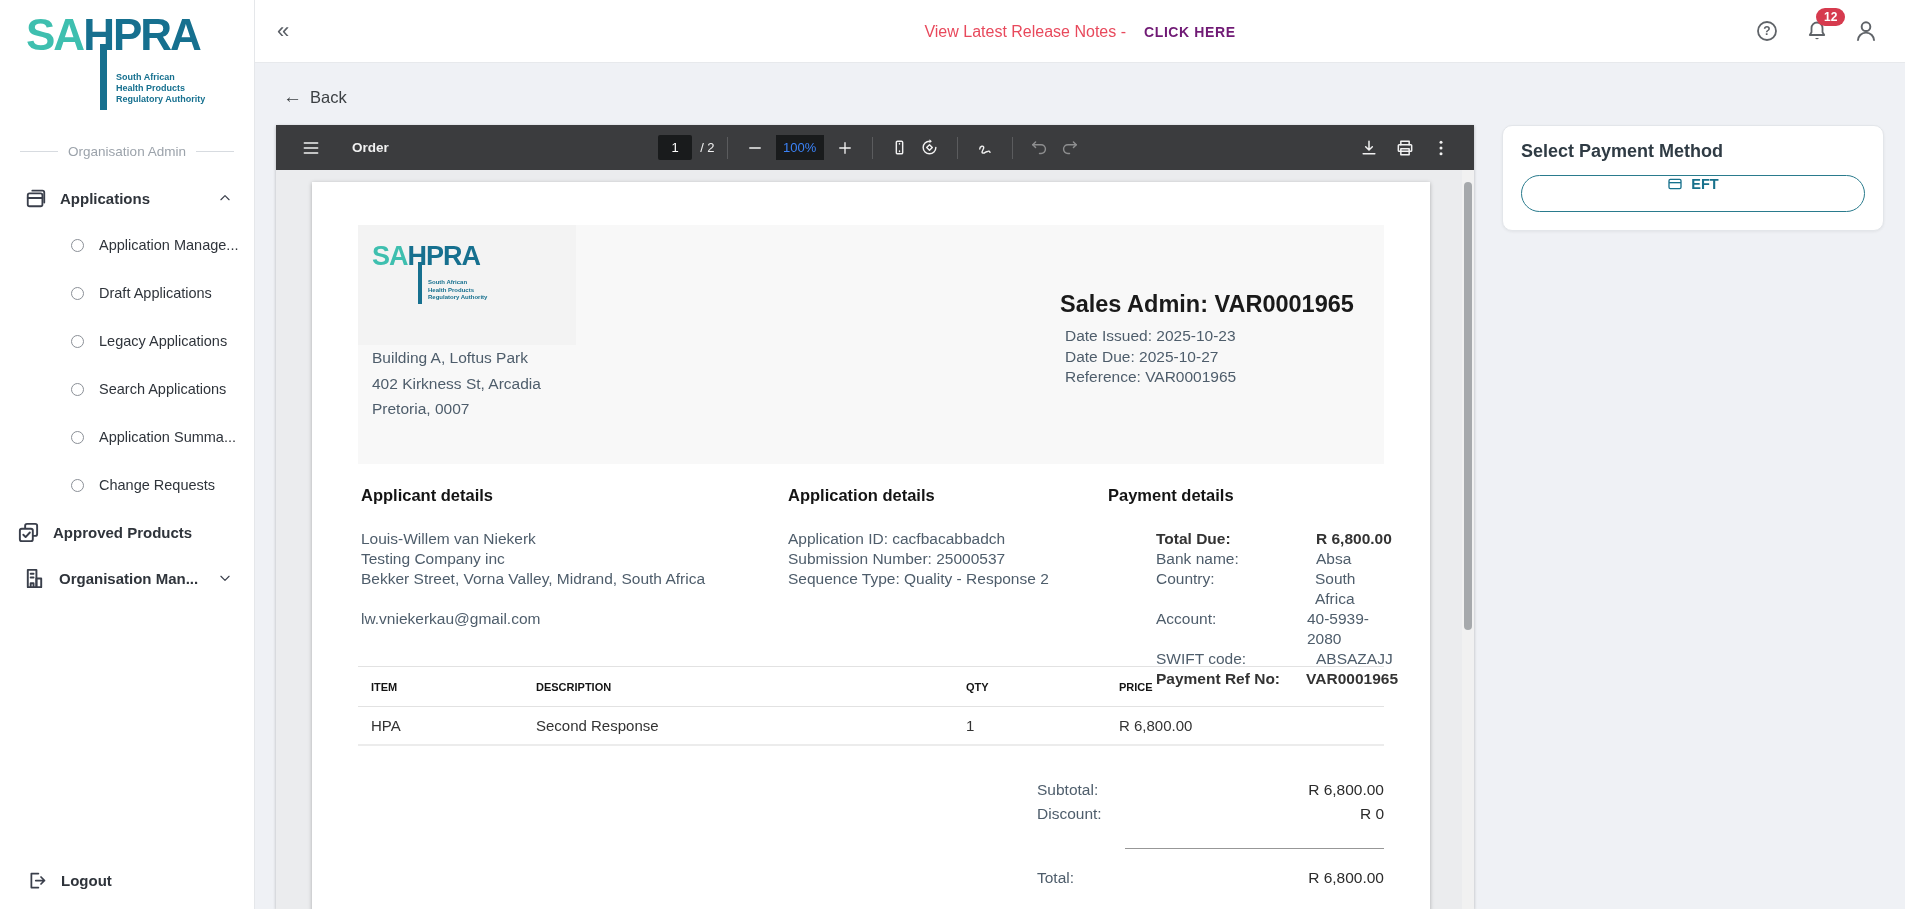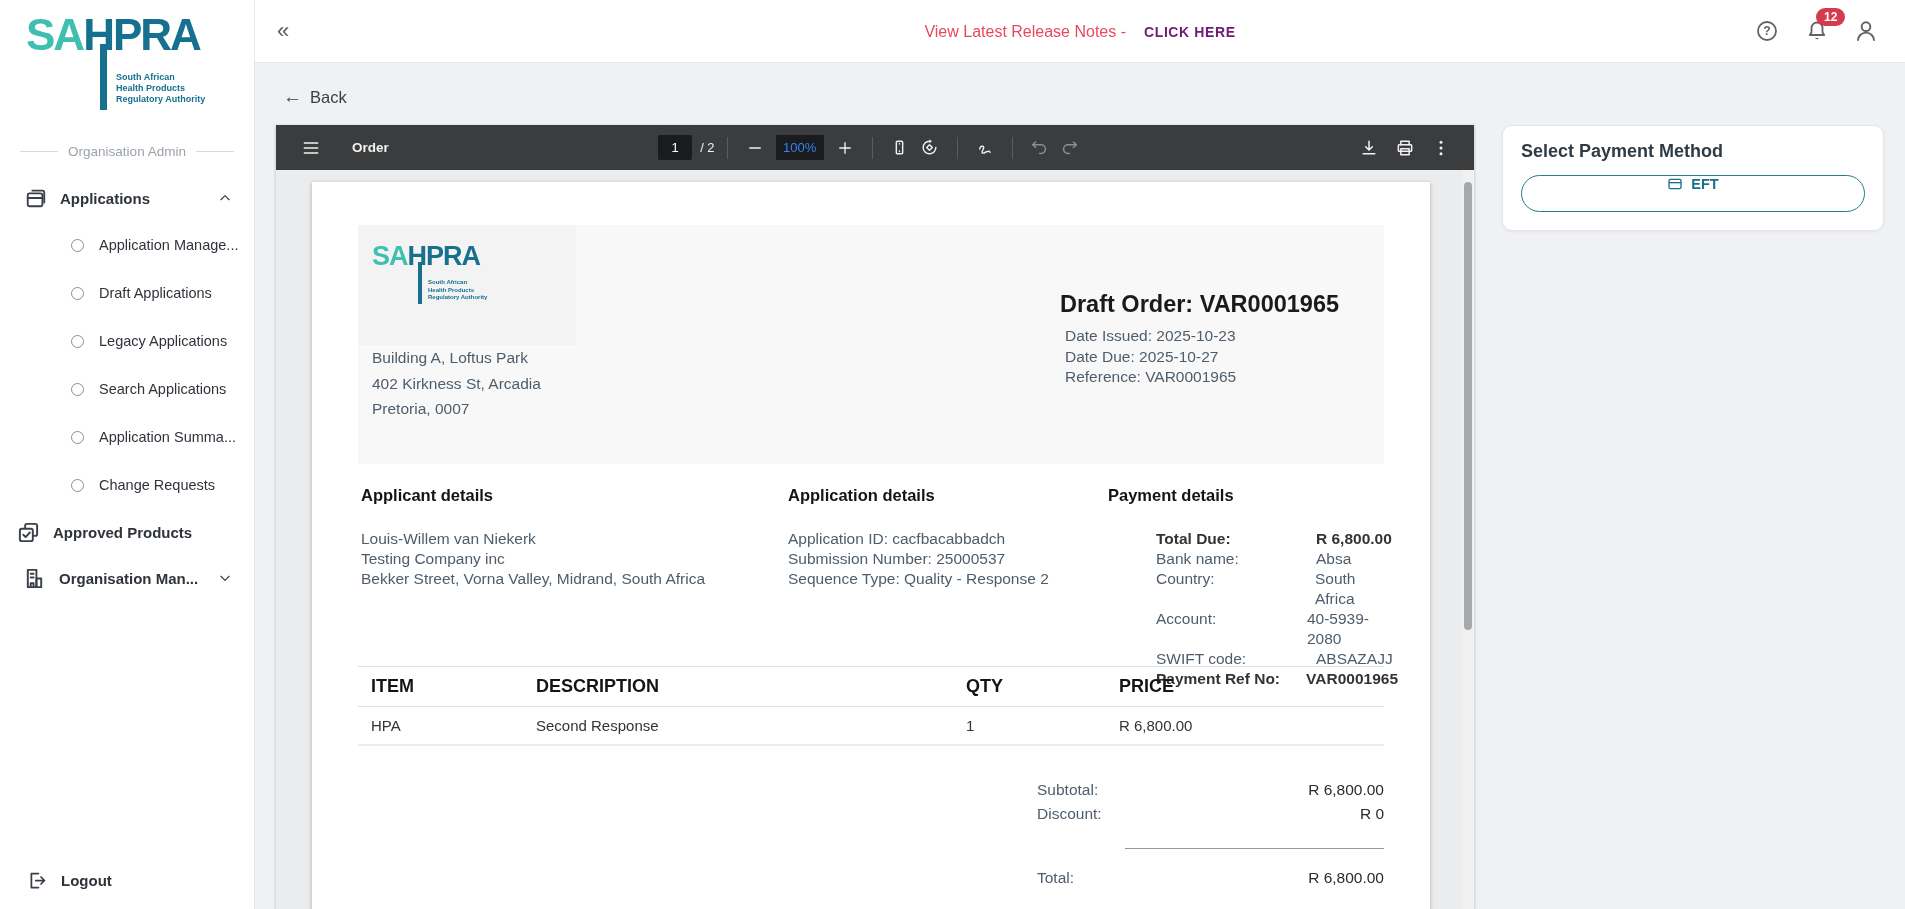--- a/index.html
+++ b/index.html
@@ -80,21 +80,21 @@
   .col-a { left:49px; width:420px; }
   .col-b { left:476px; width:310px; }
   .col-c { left:796px; width:290px; }
   .email-line { margin-top:20px; }
   .pay-row { display:flex;margin-left:48px; }
   .pay-row .pl { width:160px; }
   .pay-bold { font-weight:700; color:#333; }
 
   .doc-table { position:absolute; left:46px; right:46px; top:484px; border-top:1px solid #E2E2E2; }
   .t-head, .t-row { display:grid; grid-template-columns:165px 430px 153px 1fr; align-items:center; }
-  .t-head { height:40px; border-bottom:1px solid #E2E2E2; font-size:18px; font-weight:700; color:#141414; }
+  .t-head { height:40px; border-bottom:1px solid #E2E2E2; font-size:11px; font-weight:700; color:#141414; }
   .t-row { height:39px; border-bottom:2px solid #ECECEC; font-size:15px; color:#333; }
   .t-cell { padding-left:13px; }
 
   .totals { position:absolute; right:46px; top:596px; width:347px; }
   .tot-row { display:flex; justify-content:space-between; font-size:15.5px; line-height:24px; }
   .tot-row .tl { color:#4E5D6B; }
   .tot-row .tv { color:#2B2B2B; }
   .tot-div { margin:22px 0 0 88px; border-top:1px solid #979797; }
   .tot-final { margin-top:17px; }
 
@@ -325,36 +325,37 @@
               <div>Health Products</div>
               <div>Regulatory Authority</div>
             </div>
           </div>
           <div class="doc-address">
             <div>Building A, Loftus Park</div>
             <div>402 Kirkness St, Arcadia</div>
             <div>Pretoria, 0007</div>
           </div>
           <div class="doc-order">
-            <div class="doc-order-title">Draft Order: VAR0001965</div>
+            <div class="doc-order-title">Sales Admin: VAR0001965</div>
             <div class="doc-order-meta">
               <div>Date Issued: 2025-10-23</div>
               <div>Date Due: 2025-10-27</div>
               <div>Reference: VAR0001965</div>
             </div>
           </div>
         </div>
 
         <div class="doc-details">
           <div class="col col-a">
             <div class="col-h">Applicant details</div>
             <div class="col-body">
               <div>Louis-Willem van Niekerk</div>
               <div>Testing Company inc</div>
               <div>Bekker Street, Vorna Valley, Midrand, South Africa</div>
+              <div class="email-line">lw.vniekerkau@gmail.com</div>
             </div>
           </div>
           <div class="col col-b">
             <div class="col-h">Application details</div>
             <div class="col-body">
               <div>Application ID: cacfbacabbadch</div>
               <div>Submission Number: 25000537</div>
               <div>Sequence Type: Quality - Response 2</div>
             </div>
           </div>

